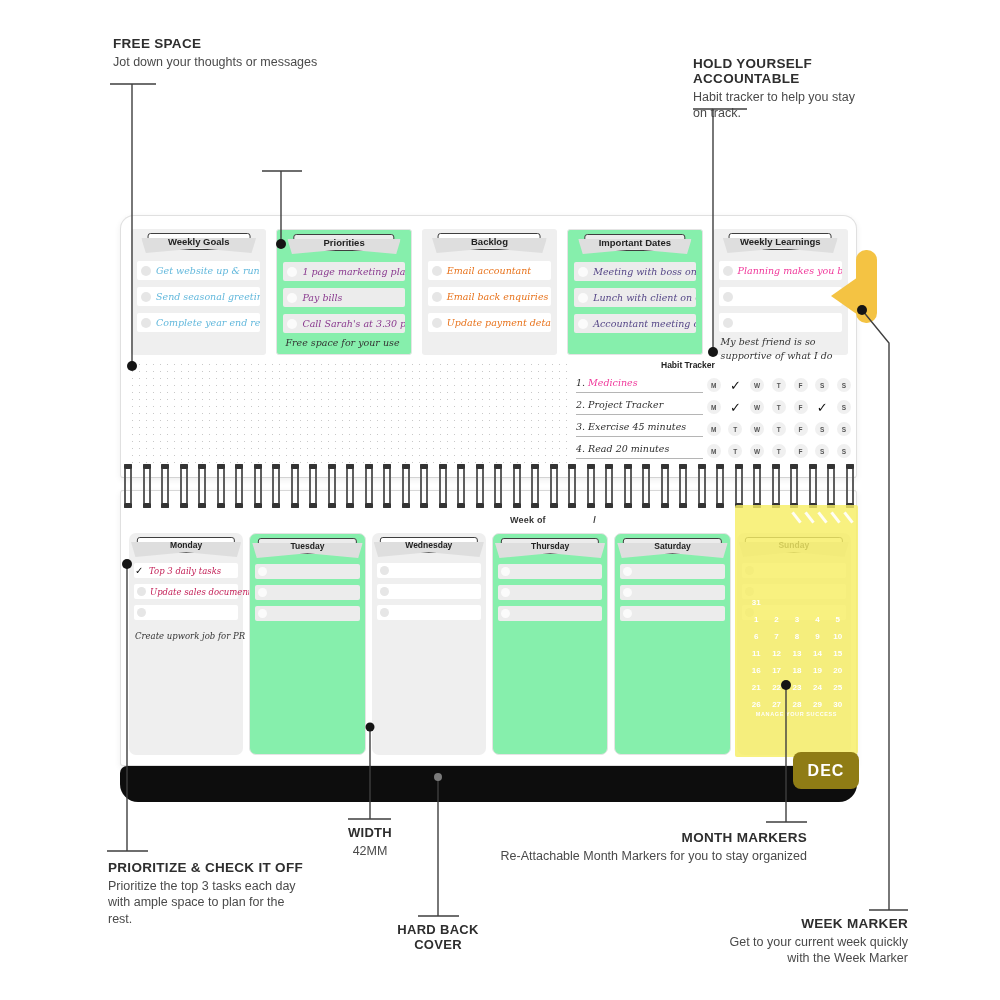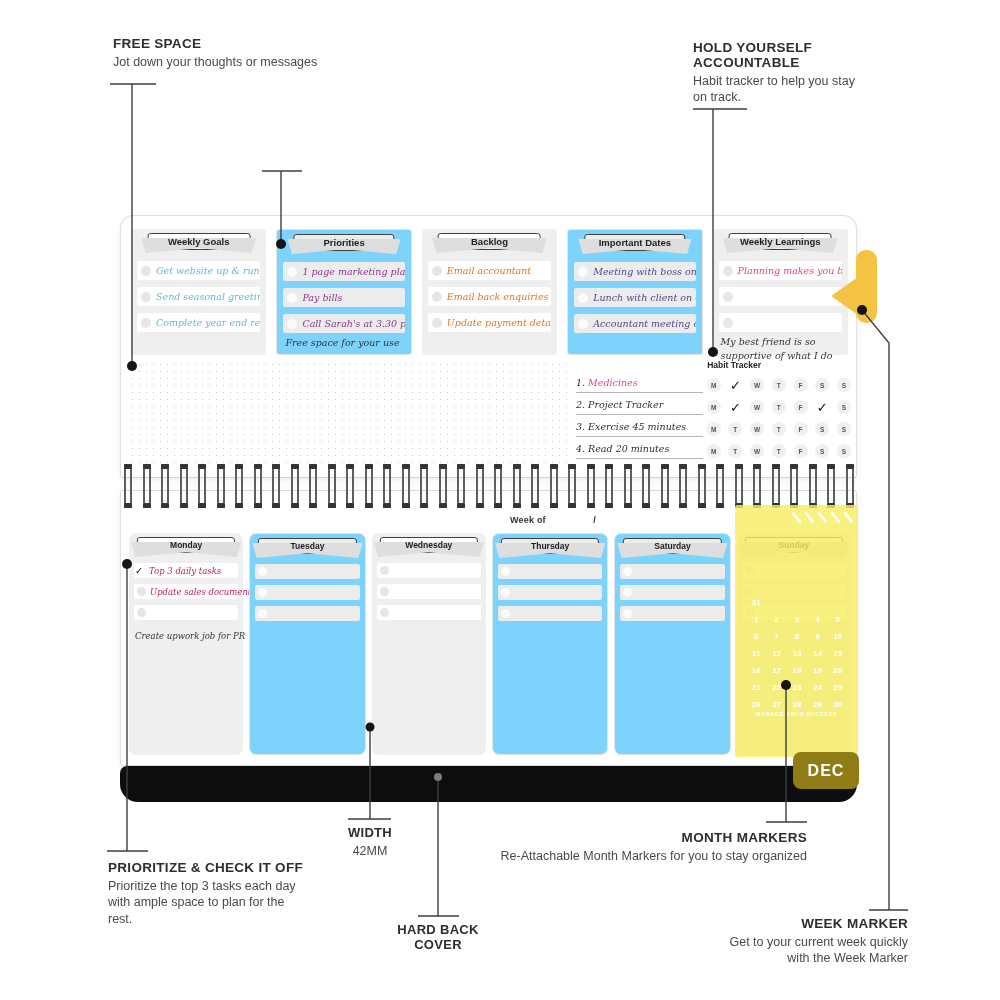--- a/index.html
+++ b/index.html
@@ -20,21 +20,21 @@
   .bottom-page { position:absolute; left:120px; top:490px; width:737px; height:276px;
     background:#fff; border:1px solid #e0e0e0; border-top:1px solid #d8d8d8;
     border-radius:3px; box-shadow:0 2px 6px rgba(0,0,0,.07); }
   .back-cover { position:absolute; left:120px; top:766px; width:737px; height:36px;
     background:#0d0d0d; border-radius:7px 7px 18px 18px; }
 
   
   .top-cols { position:absolute; left:10px; top:13px; width:717px; height:126px; display:flex; gap:10px; }
   .tcol { position:relative; width:136px; height:126px; border-radius:3px; }
   .col-grey { background:#efefef; }
-  .col-white { background:#7dd3fc; border:1px solid #e4e4e4; }
+  .col-white { background:#86efac; border:1px solid #e4e4e4; }
   .banner { position:absolute; top:4px; left:50%; transform:translateX(-50%); width:76%; height:17px;
     background:#fff; border:1.2px solid #3f3f3f; border-radius:3px; z-index:1;
     display:flex; align-items:center; justify-content:center;
     font-weight:700; font-size:9.5px; color:#222; white-space:nowrap; }
   .banner::before { content:""; position:absolute; z-index:-1; left:-7px; right:-7px; top:4px; height:15px;
     background:#dedede; clip-path:polygon(0 0,100% 0,96% 100%,50% 68%,4% 100%); }
   .col-white > .banner { background:#ececec; }
   .trow { position:absolute; left:6px; right:6px; height:19px; border-radius:2px;
     display:flex; align-items:center; gap:5px; padding-left:4px; overflow:hidden; }
   .col-grey .trow { background:#fff; }
@@ -43,21 +43,21 @@
   .col-grey .bullet { background:#e6e6e6; }
   .col-white .bullet { background:#fbfbfb; }
   .hw { font-family:"DejaVu Serif", serif; font-style:italic; font-size:9.5px; white-space:nowrap; }
   .note { position:absolute; left:8px; right:6px; color:#333; line-height:1.45; white-space:normal; }
 
   
   .dotted { position:absolute; left:8px; top:145px; width:440px; height:108px;
     background-image:radial-gradient(#c8c8c8 .9px, transparent 1px); background-size:7px 7px; }
 
   
-  .ht-label { position:absolute; left:540px; top:144px; width:100px; text-align:right;
+  .ht-label { position:absolute; left:540px; top:144px; width:100px; text-align:left;
     font-weight:700; font-size:8.5px; color:#222; }
   .ht-rows { position:absolute; left:455px; top:158px; width:275px; }
   .ht-row { position:relative; height:22px; display:flex; align-items:center; }
   .ht-name { width:128px; font-family:"DejaVu Serif", serif; font-style:italic; font-size:9.5px;
     border-bottom:1px solid #b5b5b5; height:16px; white-space:nowrap; color:#2e2e2e; }
   .ht-days { display:flex; justify-content:space-between; width:146px; margin-left:4px; }
   .hcirc { width:14px; height:14px; border-radius:50%; background:#f0f0f0;
     display:flex; align-items:center; justify-content:center;
     font-weight:700; font-size:6.5px; color:#555; }
   .hcirc.checked { background:transparent; font-family:"DejaVu Sans", sans-serif;
@@ -116,21 +116,21 @@
 <body>
 
 <div class="scene">
 
   <div class="ann" style="left:113px; top:36px; width:260px;">
     <div class="ann-title">FREE SPACE</div>
     <div class="ann-body">Jot down your thoughts or messages</div>
   </div>
 
 
-  <div class="ann" style="left:693px; top:40px; width:215px;">
+  <div class="ann" style="left:693px; top:56px; width:215px;">
     <div class="ann-title">HOLD YOURSELF ACCOUNTABLE</div>
     <div class="ann-body" style="width:175px;">Habit tracker to help you stay on track.</div>
   </div>
 
   <div class="ann" style="left:108px; top:860px; width:195px;">
     <div class="ann-title">PRIORITIZE &amp; CHECK IT OFF</div>
     <div class="ann-body">Prioritize the top 3 tasks each day with ample space to plan for the rest.</div>
   </div>
 
   <div class="ann center" style="left:330px; top:825px; width:80px;">

